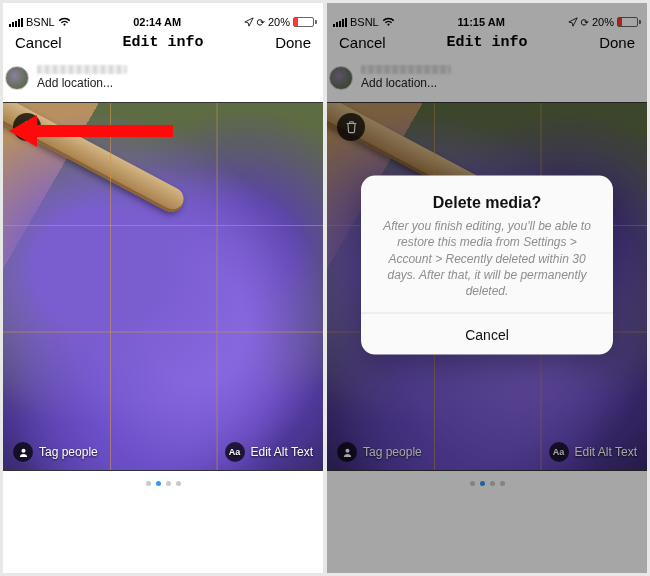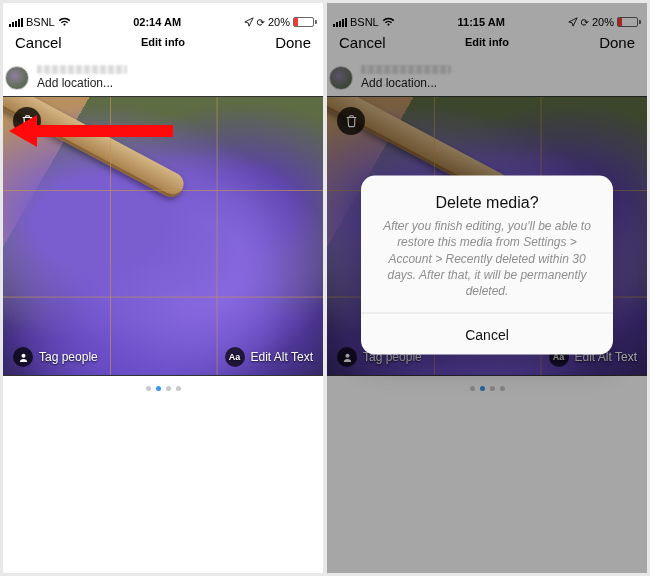--- a/index.html
+++ b/index.html
@@ -49,21 +49,21 @@
   .battery-tip { width:2px; height:4px; background:#666; margin-left:1px; border-radius:0 1px 1px 0;}
   
   .navbar {
     height: 38px;
     display: flex;
     align-items: center;
     justify-content: space-between;
     padding: 0 12px;
     font-size: 15px;
   }
-  .navbar .title { font-weight: 700; font-size: 11px; }
+  .navbar .title { font-weight: 700; font-size: 15px; font-family: Liberation Mono, monospace; }
   .navbar .side { width: 60px; }
   .navbar .side.r { text-align: right; }
   
   .caprow {
     display: flex; align-items: center; gap: 8px;
     padding: 4px 2px 6px;
   }
   .avatar {
     width: 24px; height: 24px; border-radius: 50%;
     background: radial-gradient(circle at 40% 40%, #8d7fa0, #5d6b4f 70%);
@@ -72,23 +72,24 @@
   .capcol { display:flex; flex-direction:column; gap:2px; }
   .caption-blur {
     width: 90px; height: 9px;
     background: repeating-linear-gradient(90deg,#d8d8d8 0 4px,#efefef 4px 8px);
     filter: blur(1.2px);
     border-radius:2px;
   }
   .addloc { font-size: 12px; color:#222; }
   
   .imgwrap {
-    position: relative; width: 100%; height: 280px;
+    position: relative; width: 100%; height: 369px;
     border-top:1px solid #333; border-bottom:1px solid #333;
     overflow:hidden;
+    margin-top:6px;
   }
   .photo {
     position:absolute; inset:0;
     background:
       radial-gradient(ellipse at 30% 45%, #7a5ed0 0 20%, transparent 55%),
       radial-gradient(ellipse at 60% 60%, #8868e0 0 18%, transparent 50%),
       radial-gradient(ellipse at 45% 75%, #6b4fc8 0 22%, transparent 55%),
       radial-gradient(ellipse at 75% 40%, #5a42a8 0 15%, transparent 45%),
       linear-gradient(120deg, #b89060 0 18%, transparent 18%),
       radial-gradient(ellipse at 15% 15%, #5d6c42 0 30%, transparent 60%),
@@ -149,21 +150,21 @@
   .dim {
     position:absolute; inset:0; background:rgba(0,0,0,.35); z-index:10;
   }
   .dialog {
     position:absolute; left:50%; top:46%; transform:translate(-50%,-50%);
     width:252px; background:#fafafa; border-radius:14px; overflow:hidden;
     z-index:11;
     box-shadow:0 8px 30px rgba(0,0,0,.3);
   }
   .dlg-body{ padding:18px 18px 14px; text-align:center; }
-  .dlg-title{ font-weight:400; font-size:16px; margin-bottom:6px; color:#111;}
+  .dlg-title{ font-weight:700; font-size:16px; margin-bottom:6px; color:#111;}
   .dlg-msg{ font-size:12px; color:#8e8e8e; line-height:1.35;font-style:italic;}
   .dlg-btn{
     border-top:1px solid #e2e2e2; height:42px;
     display:flex; align-items:center; justify-content:center;
     font-size:14px;
   }
   .dlg-btn.del{ color:#ed4956; font-weight:700; }
   .dlg-btn.can{ color:#111; }
   svg { display:block; }
 </style>

